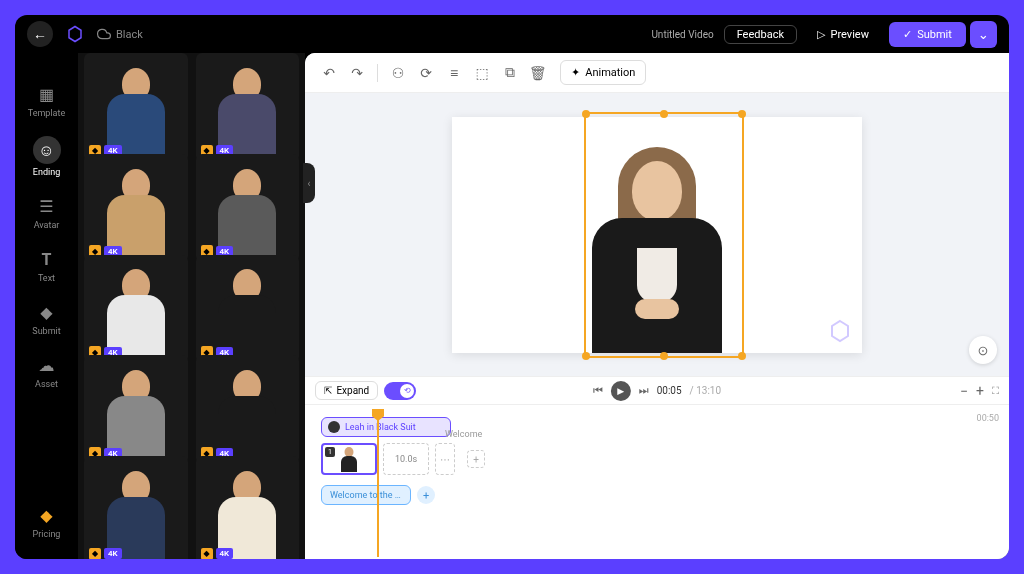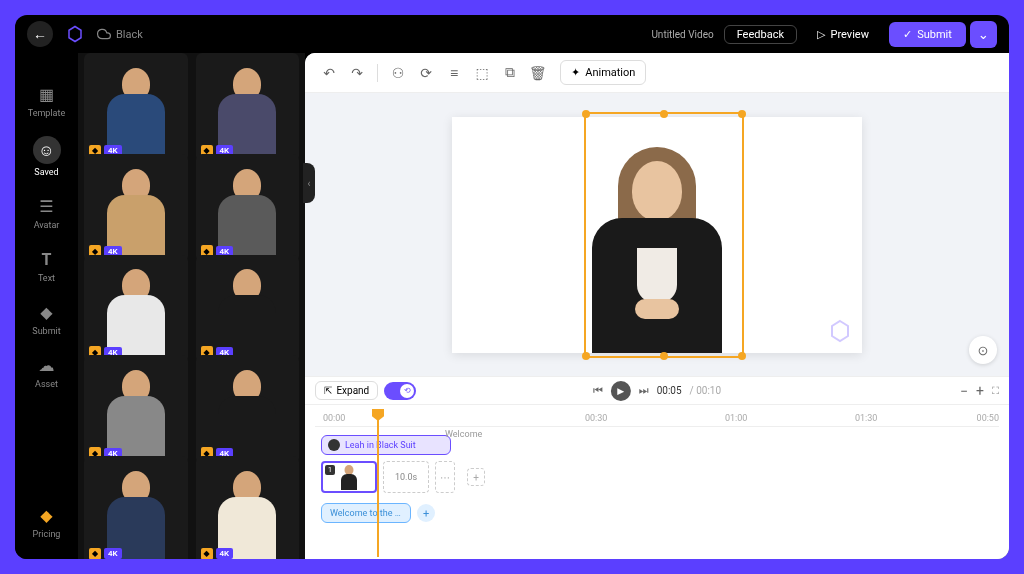--- a/index.html
+++ b/index.html
@@ -127,21 +127,21 @@
   </div>
 
   <div class="main">
     <div class="sidebar">
       <div class="sidebar-item">
         <div class="sidebar-icon">▦</div>
         <span>Template</span>
       </div>
       <div class="sidebar-item active">
         <div class="sidebar-icon">☺</div>
-        <span>Saved</span>
+        <span>Ending</span>
       </div>
       <div class="sidebar-item">
         <div class="sidebar-icon">☰</div>
         <span>Avatar</span>
       </div>
       <div class="sidebar-item">
         <div class="sidebar-icon" style="font-weight:bold">T</div>
         <span>Text</span>
       </div>
       <div class="sidebar-item">
@@ -336,38 +336,32 @@
           <span>Expand</span>
         </button>
         <div class="toggle">
           <div class="toggle-knob">⟲</div>
         </div>
         <div class="player-center">
           <span class="skip-btn">⏮</span>
           <div class="play-btn">▶</div>
           <span class="skip-btn">⏭</span>
           <span class="time">00:05</span>
-          <span class="time-total">/ <span>00:10</span></span>
+          <span class="time-total">/ <span>13:10</span></span>
         </div>
         <div class="player-right">
           <div class="zoom-ctrl">
             <span>−</span>
             <span>+</span>
           </div>
           <span style="cursor:pointer;color:#888">⛶</span>
         </div>
       </div>
 
       <div class="timeline">
-        <div class="ruler">
-          <span class="ruler-mark" style="left:8px">00:00</span>
-          <span class="ruler-mark" style="left:270px">00:30</span>
-          <span class="ruler-mark" style="left:410px">01:00</span>
-          <span class="ruler-mark" style="left:540px">01:30</span>
-        </div>
         <div class="timeline-end">00:50</div>
         <div class="ending-label">Welcome</div>
         <div class="playhead">
             <div class="playhead-head"></div>
           </div>
 
         <div class="track-clip">
           <div class="mini-avatar"></div>
           <span>Leah in Black Suit</span>
         </div>

